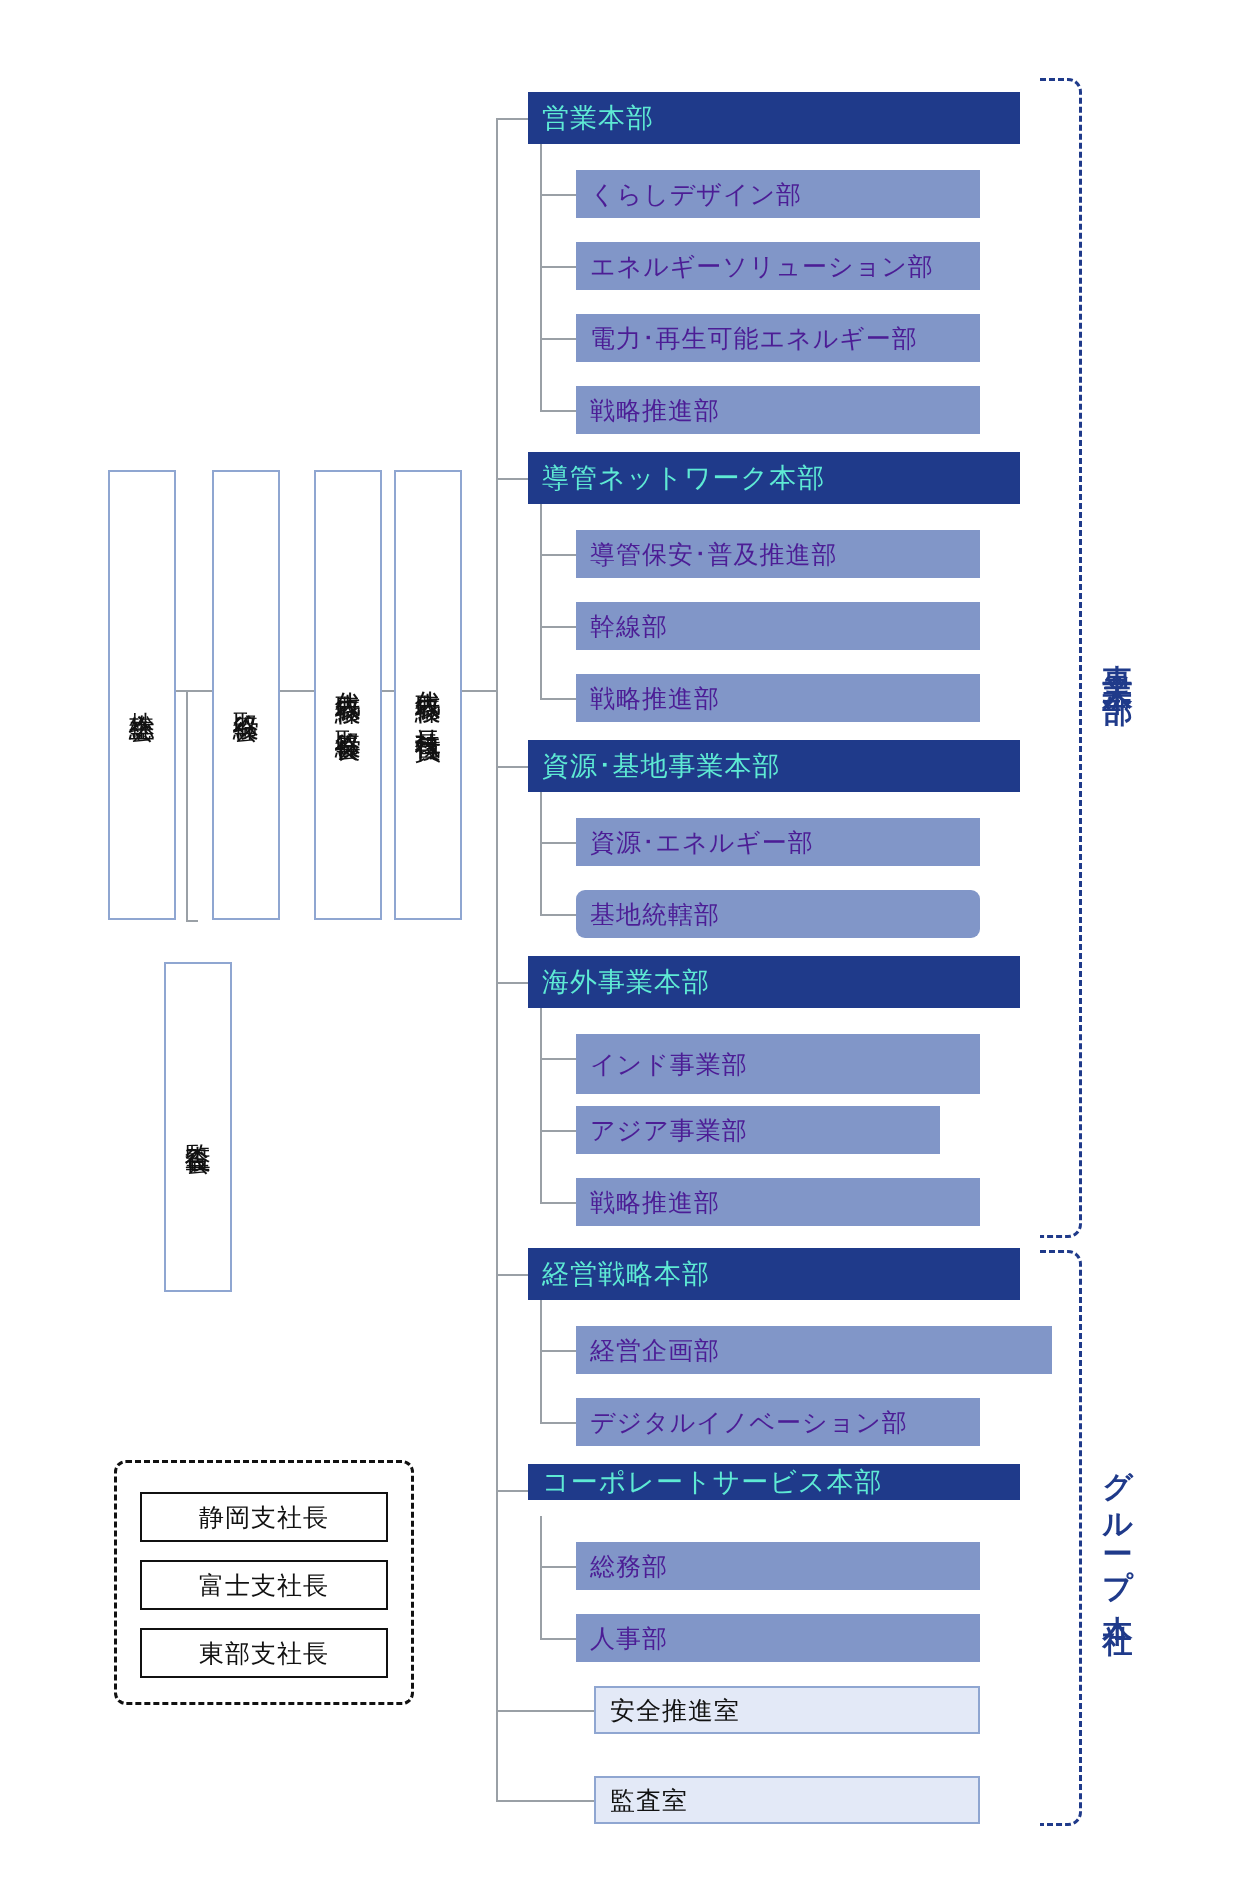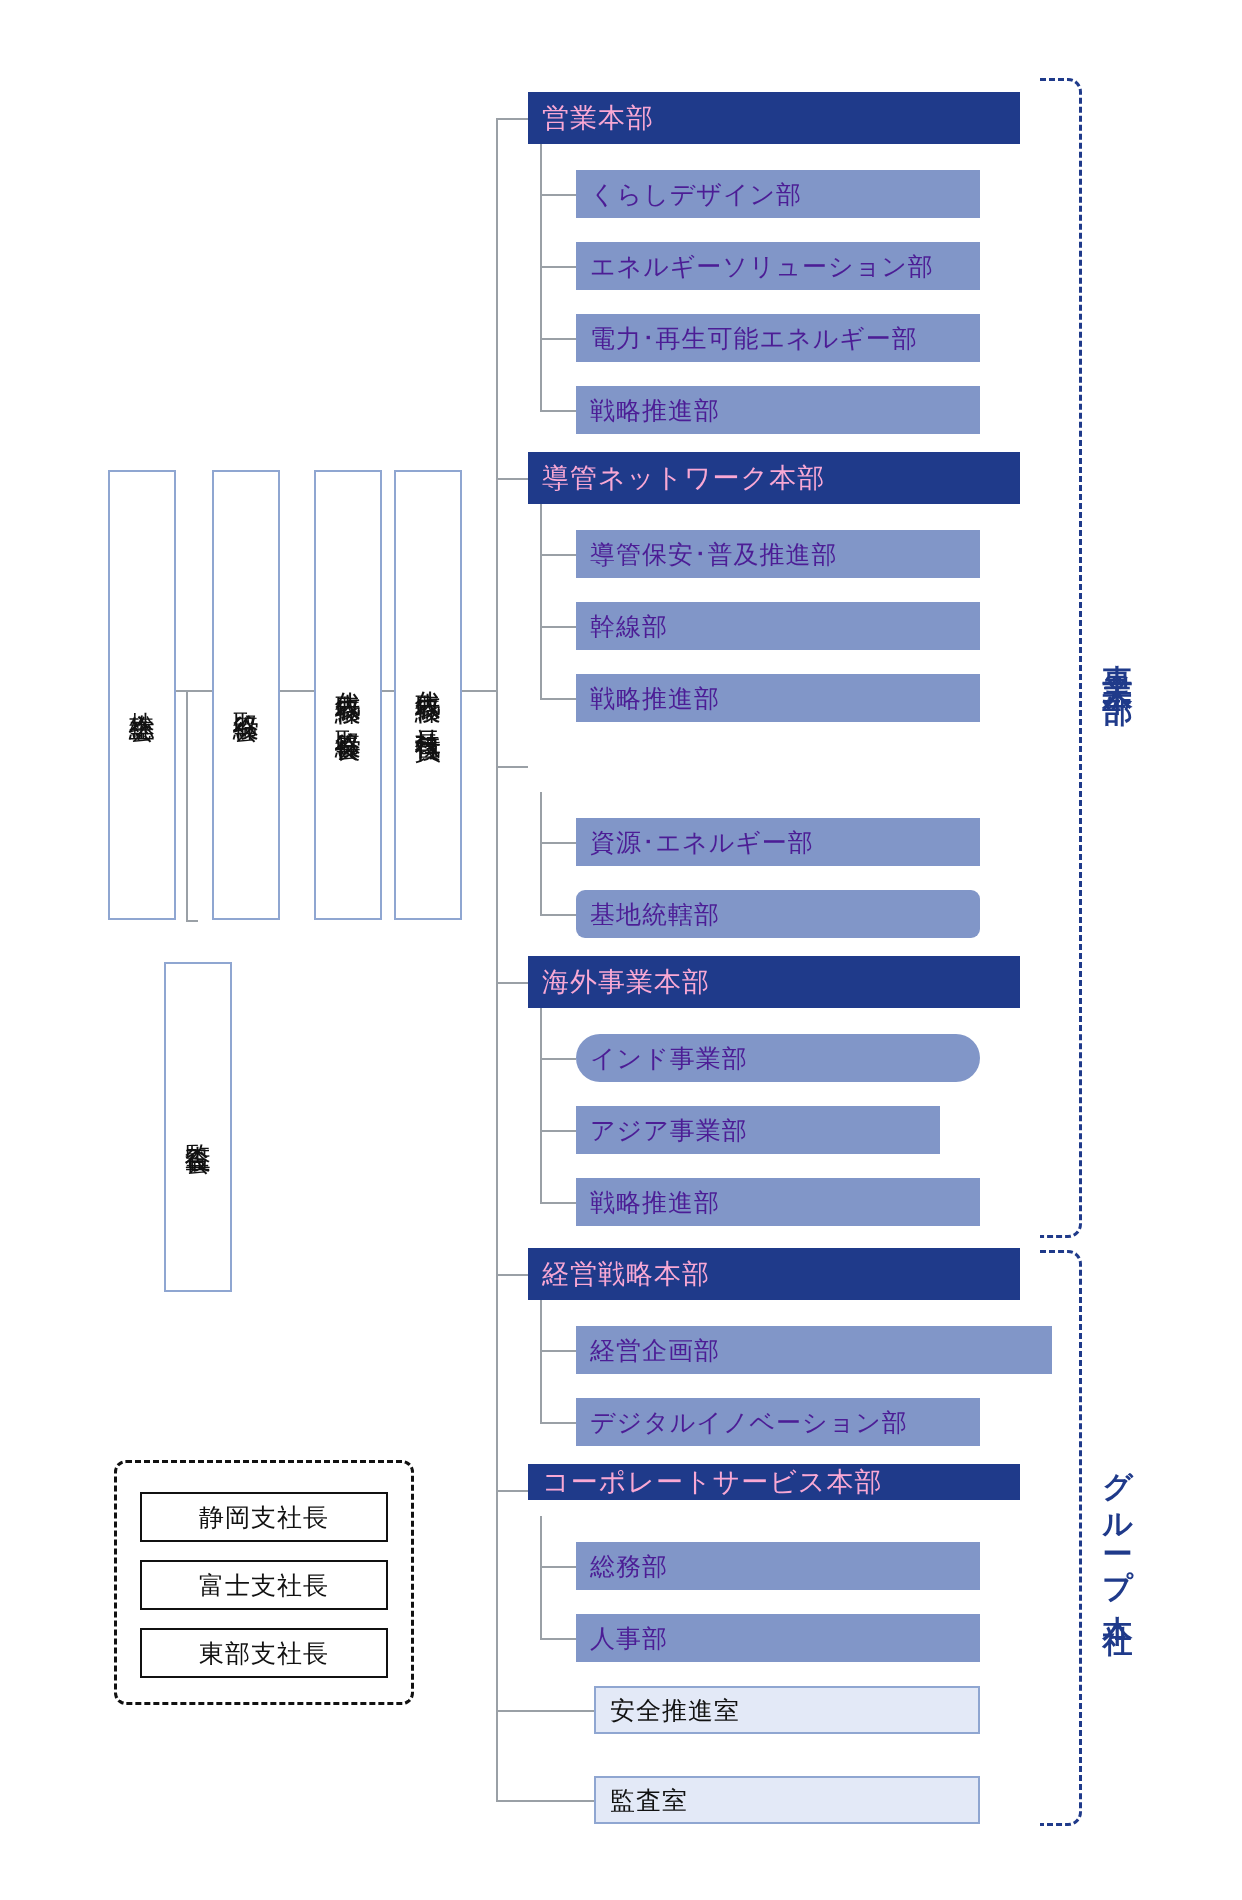--- a/index.html
+++ b/index.html
@@ -33,21 +33,21 @@
     letter-spacing: 2px;
     line-height: 1.25;
     color: #111;
     box-sizing: border-box;
     padding: 6px 2px;
   }
 
   
   .hq {
     background: #1f3a8a;
-    color: #f9a8d4;
+    color: #5eead4;
     font-size: 27px;
     display: flex;
     align-items: center;
     padding-left: 14px;
     box-sizing: border-box;
     letter-spacing: 1px;
   }
   
   .dept {
     background: #8196c8;
@@ -207,20 +207,23 @@
   <div class="abs dept" style="left:576px; top:602px; width:404px; height:48px;">
     <span>幹線部</span>
   </div>
 
   <div class="abs ln ln-h" style="left:540px; top:698px; width:36px;"></div>
   <div class="abs dept" style="left:576px; top:674px; width:404px; height:48px;">
     <span>戦略推進部</span>
   </div>
 
   <div class="abs ln ln-h" style="left:496px; top:766px; width:32px;"></div>
+  <div class="abs hq" style="left:528px; top:740px; width:492px; height:52px;">
+    <span>資源･基地事業本部</span>
+  </div>
 
   <div class="abs ln ln-v" style="left:540px; top:792px; height:124px;"></div>
 
   <div class="abs ln ln-h" style="left:540px; top:842px; width:36px;"></div>
   <div class="abs dept" style="left:576px; top:818px; width:404px; height:48px;">
     <span>資源･エネルギー部</span>
   </div>
 
   <div class="abs ln ln-h" style="left:540px; top:914px; width:36px;"></div>
   <div class="abs dept" style="left:576px; top:890px; width:404px; height:48px;border-radius:9px;">
@@ -228,21 +231,21 @@
   </div>
 
   <div class="abs ln ln-h" style="left:496px; top:982px; width:32px;"></div>
   <div class="abs hq" style="left:528px; top:956px; width:492px; height:52px;">
     <span>海外事業本部</span>
   </div>
 
   <div class="abs ln ln-v" style="left:540px; top:1008px; height:196px;"></div>
 
   <div class="abs ln ln-h" style="left:540px; top:1058px; width:36px;"></div>
-  <div class="abs dept" style="left:576px; top:1034px; width:404px; height:48px;border-radius:24px;">
+  <div class="abs dept" style="left:576px; top:1034px; width:404px; height:60px;">
     <span>インド事業部</span>
   </div>
 
   <div class="abs ln ln-h" style="left:540px; top:1130px; width:36px;"></div>
   <div class="abs dept" style="left:576px; top:1106px; width:364px; height:48px;">
     <span>アジア事業部</span>
   </div>
 
   <div class="abs ln ln-h" style="left:540px; top:1202px; width:36px;"></div>
   <div class="abs dept" style="left:576px; top:1178px; width:404px; height:48px;">

